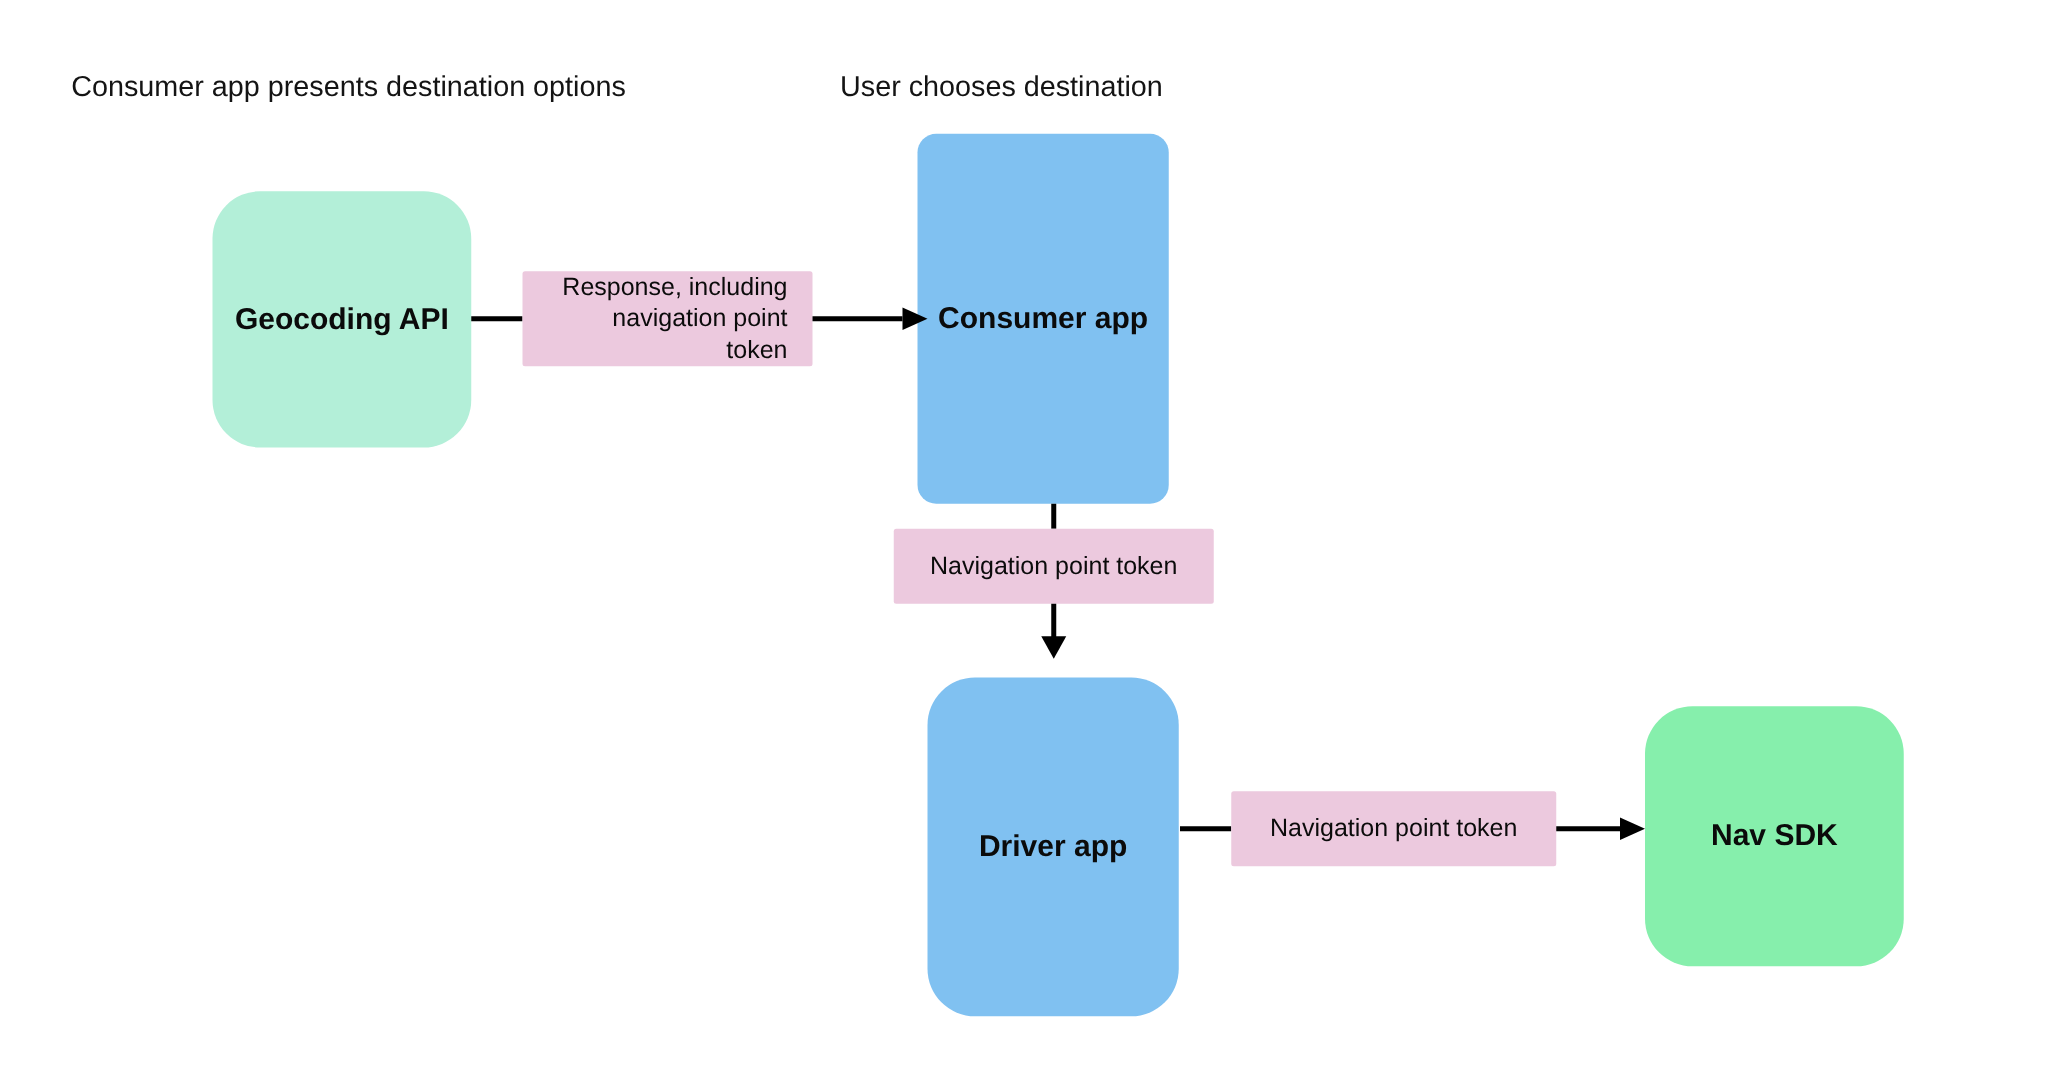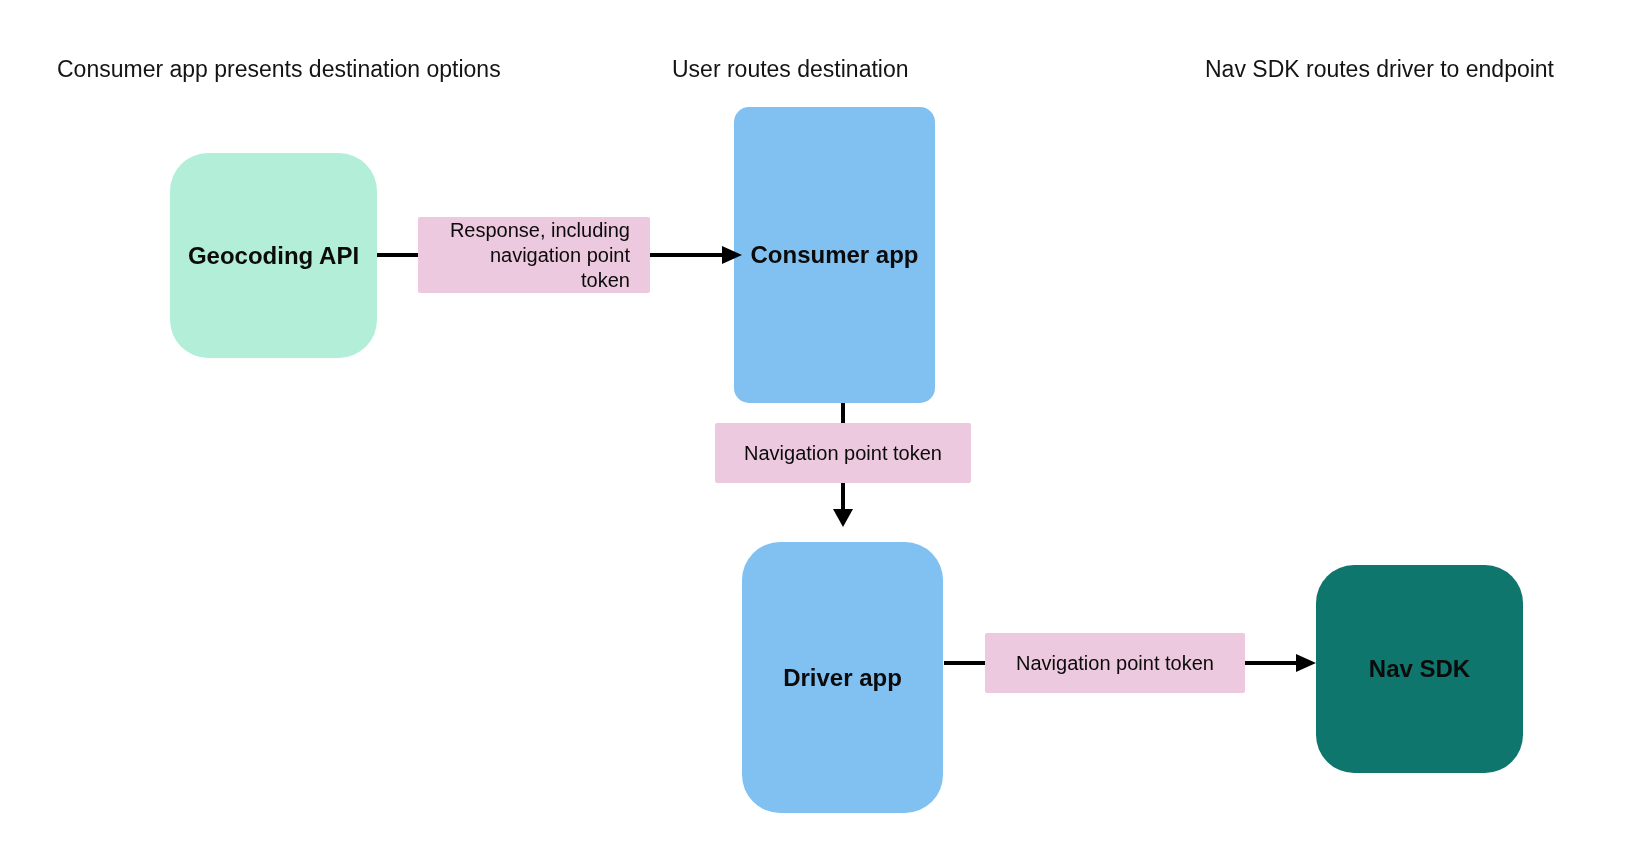--- a/index.html
+++ b/index.html
@@ -88,33 +88,32 @@
   .head-1 { left: 722px;  top: 246px; }
   .head-2 { left: 833px;  top: 509px; }
   .head-3 { left: 1296px; top: 654px; }
 </style>
 </head>
 <body>
 
 <div class="canvas">
 
   <div class="stage-heading heading-1">Consumer app presents destination options</div>
-  <div class="stage-heading heading-2">User routes destination</div>
-  <div class="stage-heading heading-3">Nav SDK routes driver to endpoint</div>
+  <div class="stage-heading heading-2">User chooses destination</div>
 
   <div class="node node-geocoding" style="background: rgb(179, 239, 216);">
     <span>Geocoding API</span>
   </div>
   <div class="node node-consumer" style="background: rgb(128, 193, 241);">
     <span>Consumer app</span>
   </div>
   <div class="node node-driver" style="background: rgb(128, 193, 241);">
     <span>Driver app</span>
   </div>
-  <div class="node node-navsdk" style="background: #0f766e;">
+  <div class="node node-navsdk" style="background: #86efac;">
     <span>Nav SDK</span>
   </div>
 
   <div class="arrow-line line-1a"></div>
   <div class="edge-label edge-label-1" style="background: rgb(236, 201, 222);">
     <span class="wrap">Response, including navigation point token</span>
   </div>
   <div class="arrow-line line-1b"></div>
   <div class="arrowhead head-right head-1"></div>
 

